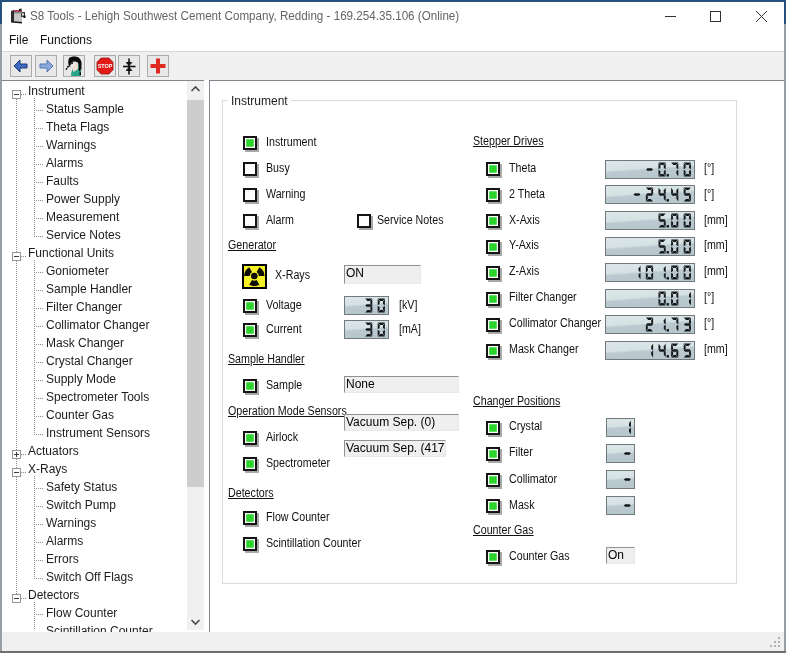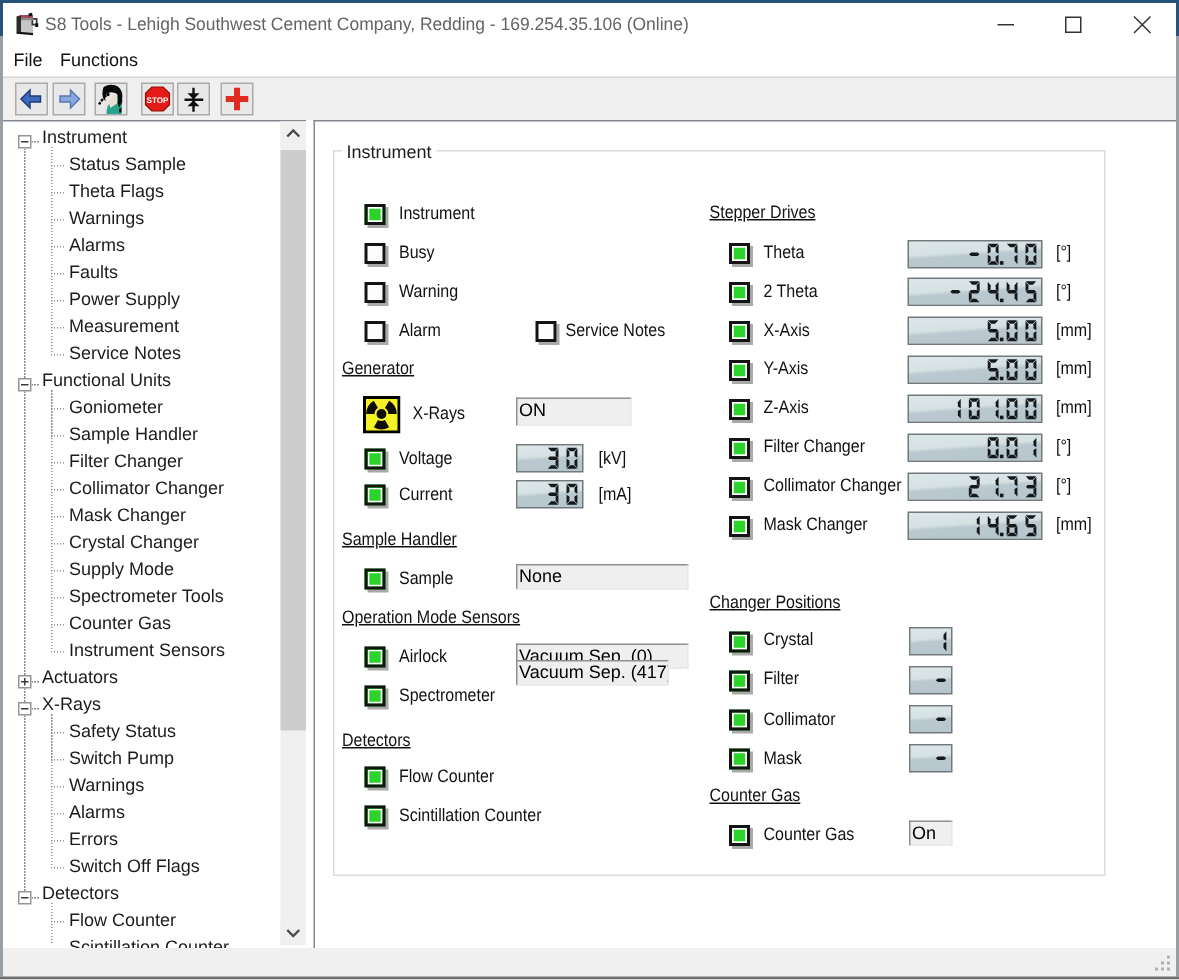--- a/index.html
+++ b/index.html
@@ -245,21 +245,21 @@
     </svg>
   </div>
 <div class="lbl" style="left:399px;top:322px">[mA]</div>
 <div class="hdr" style="left:228px;top:351.5px">Sample Handler</div>
 <div class="led on" style="left:243px;top:379px"></div>
 <div class="lbl" style="left:266px;top:377.5px">Sample</div>
 <div class="field" style="left:344px;top:376px;width:115px;height:17px">None</div>
 <div class="hdr" style="left:228px;top:404px">Operation Mode Sensors</div>
 <div class="led on" style="left:243px;top:431px"></div>
 <div class="lbl" style="left:266px;top:429.5px">Airlock</div>
-<div class="field" style="left:344px;top:429px;width:115px;height:17px">Vacuum Sep. (0)</div>
+<div class="field" style="left:344px;top:414px;width:115px;height:17px">Vacuum Sep. (0)</div>
 <div class="led on" style="left:243px;top:457px"></div>
 <div class="lbl" style="left:266px;top:456px">Spectrometer</div>
 <div class="field" style="left:344px;top:440px;width:102px;height:17px">Vacuum Sep. (417)</div>
 <div class="hdr" style="left:228px;top:485.5px">Detectors</div>
 <div class="led on" style="left:243px;top:511px"></div>
 <div class="lbl" style="left:266px;top:510px">Flow Counter</div>
 <div class="led on" style="left:243px;top:537px"></div>
 <div class="lbl" style="left:266px;top:535.5px">Scintillation Counter</div>
 <div class="hdr" style="left:473px;top:134px">Stepper Drives</div>
 <div class="led on" style="left:486px;top:162px"></div>

